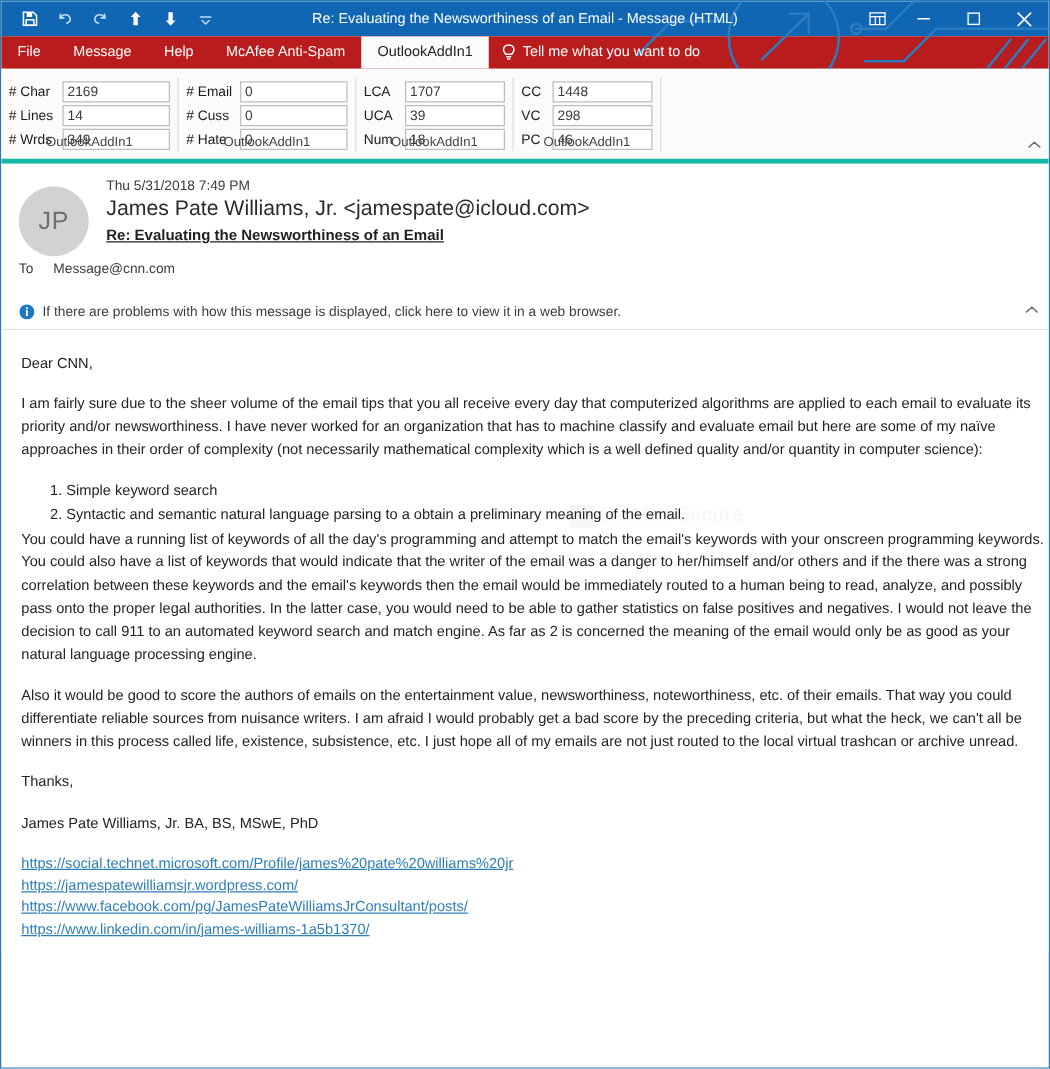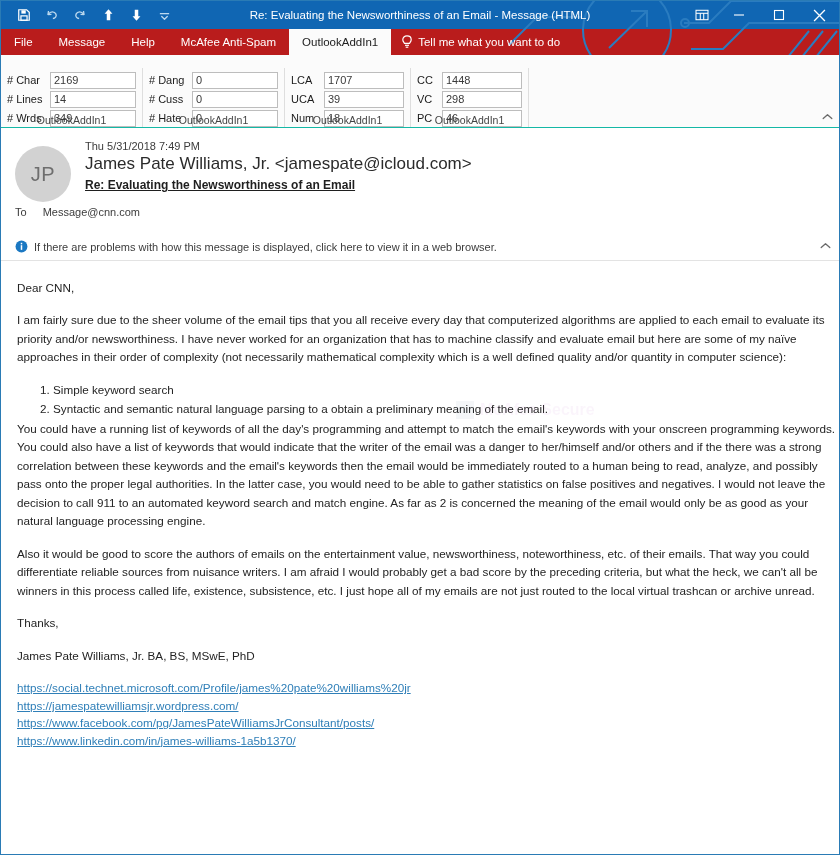--- a/index.html
+++ b/index.html
@@ -131,23 +131,23 @@
     font-size: 11.5px;
     white-space: nowrap;
   }
   .bulb { display: block; }
 
   
   .ribbon-panel {
     position: relative;
     height: 72px;
     background: #fbfbfb;
-    border-bottom: 1px solid #14b8a6;
-    display: flex;
-    align-items: flex-end;
+    border-bottom: 4px solid #14b8a6;
+    display: flex;
+    align-items: center;
   }
   .rgroup {
     position: relative;
     display: flex;
     flex-direction: column;
     justify-content: flex-start;
     padding: 3px 6px 0 6px;
     border-right: 1px solid #dedede;
     box-sizing: border-box;
   }
@@ -462,21 +462,21 @@
           <span class="rfield-label"># Wrds</span>
           <input class="rfield-input" type="text" readonly="" value="349" style="">
         </div>
       </div>
       <div class="rgroup-title">OutlookAddIn1</div>
     </div>
 
     <div class="rgroup g2">
       <div class="rgroup-rows">
         <div class="rfield">
-          <span class="rfield-label"># Dang</span>
+          <span class="rfield-label"># Email</span>
           <input class="rfield-input" type="text" readonly="" value="0" style="">
         </div>
         <div class="rfield">
           <span class="rfield-label"># Cuss</span>
           <input class="rfield-input" type="text" readonly="" value="0" style="">
         </div>
         <div class="rfield">
           <span class="rfield-label"># Hate</span>
           <input class="rfield-input" type="text" readonly="" value="0" style="">
         </div>

